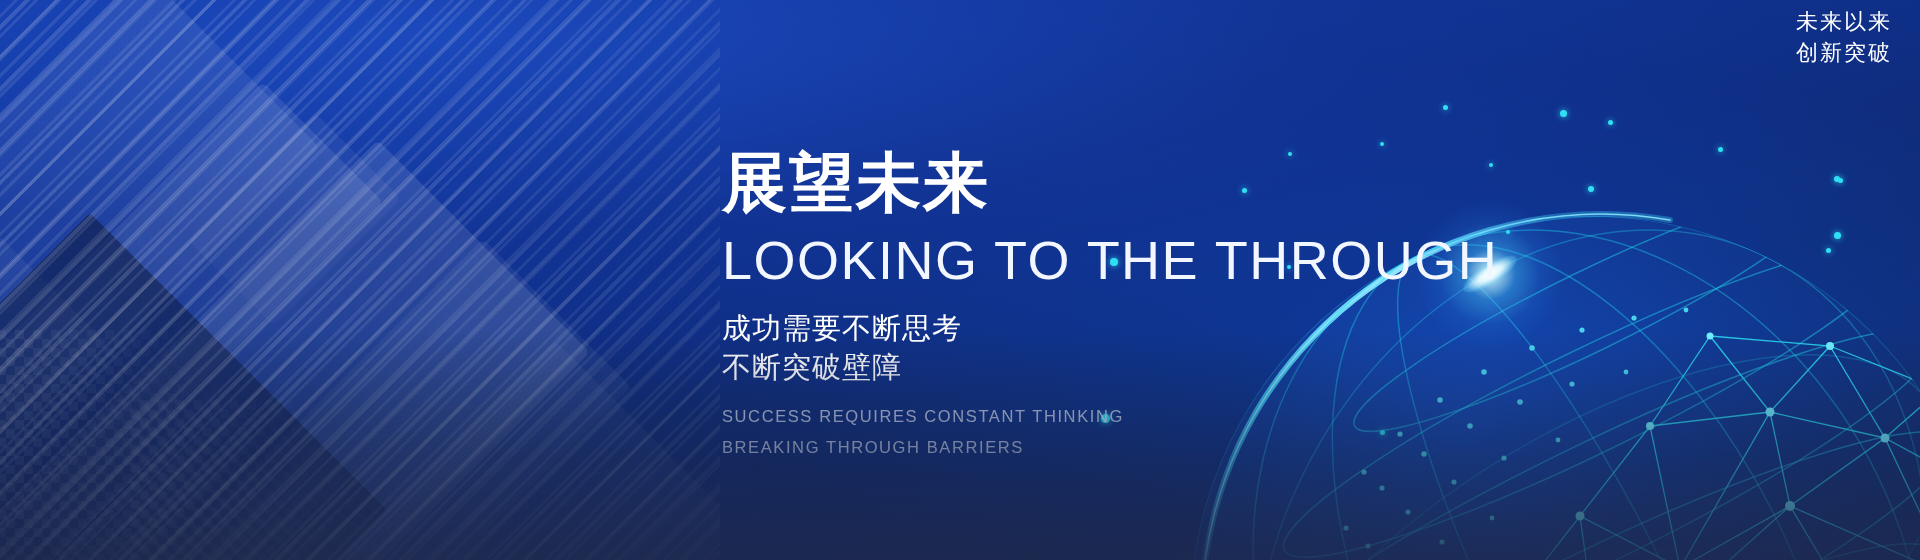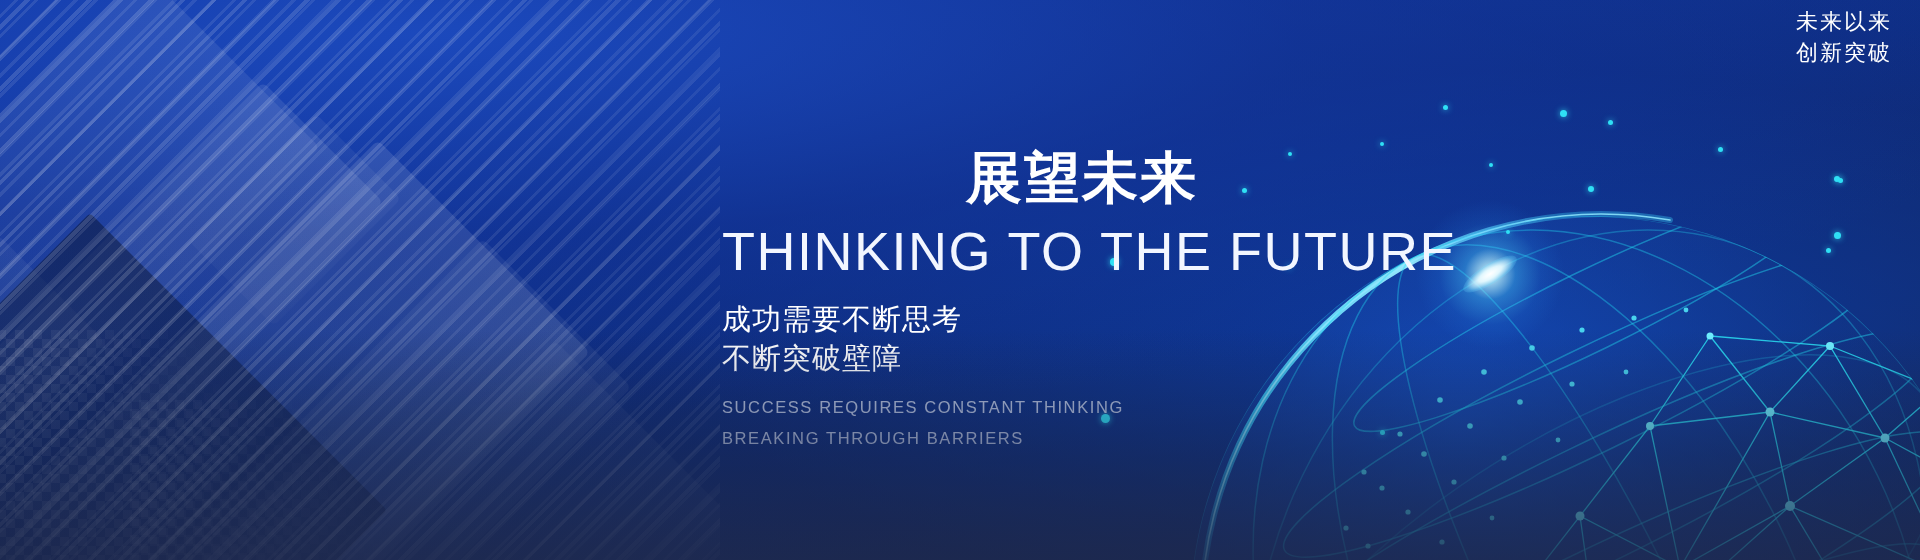--- a/index.html
+++ b/index.html
@@ -72,24 +72,23 @@
     background-position:0 0, 9px 9px;
     -webkit-mask-image:linear-gradient(60deg, rgba(0,0,0,0.95) 0%, rgba(0,0,0,0.5) 45%, rgba(0,0,0,0) 80%);
             mask-image:linear-gradient(60deg, rgba(0,0,0,0.95) 0%, rgba(0,0,0,0.5) 45%, rgba(0,0,0,0) 80%);
     opacity:.55;
   }
   .dot-grid.g2{ left:130px; top:400px; width:280px; height:200px; opacity:.35; }
 
   
   .copy{ position:absolute; left:722px; top:150px; width:720px; }
   .headline{
-    font-size:56px; line-height:1.0; font-weight:700; color:#ffffff;
+    font-size:65px; line-height:1.0; font-weight:700; color:#ffffff;
     letter-spacing:2px; white-space:nowrap;
     font-family:"DejaVu Sans","Liberation Sans",sans-serif;
-    text-align:center;
   }
   .headline-en{
     margin-top:18px;
     font-size:54px; line-height:1.0; font-weight:300; color:#f2f6ff;
     letter-spacing:1.5px; white-space:nowrap;
     font-family:"Liberation Sans","DejaVu Sans",sans-serif;
   }
   .sub-cn{
     margin-top:22px;
     font-size:29px; line-height:1.35; font-weight:400; color:#ffffff;
@@ -320,21 +319,21 @@
     <div class="pt" style="left:1101px; top:414px; width:9px;  height:9px;"></div>
   </div>
 
   <div class="corner-slogan">
     <div>未来以来</div>
     <div>创新突破</div>
   </div>
 
   <div class="copy">
     <div class="headline">展望未来</div>
-    <div class="headline-en">THINKING TO THE FUTURE</div>
+    <div class="headline-en">LOOKING TO THE THROUGH</div>
     <div class="sub-cn">
       <div>成功需要不断思考</div>
       <div>不断突破壁障</div>
     </div>
     <div class="sub-en">
       <div>SUCCESS REQUIRES CONSTANT THINKING</div>
       <div>BREAKING THROUGH BARRIERS</div>
     </div>
   </div>
 

